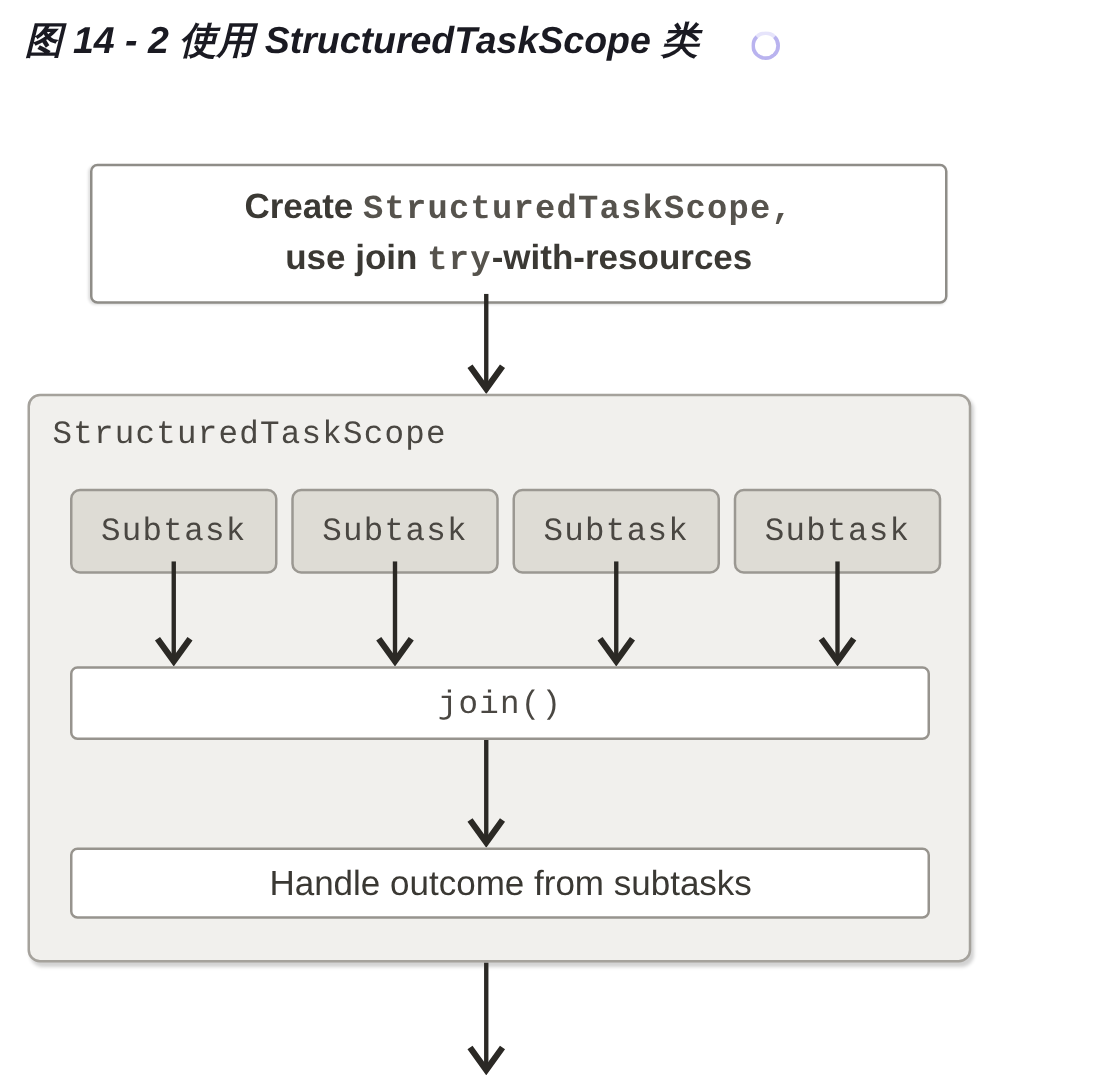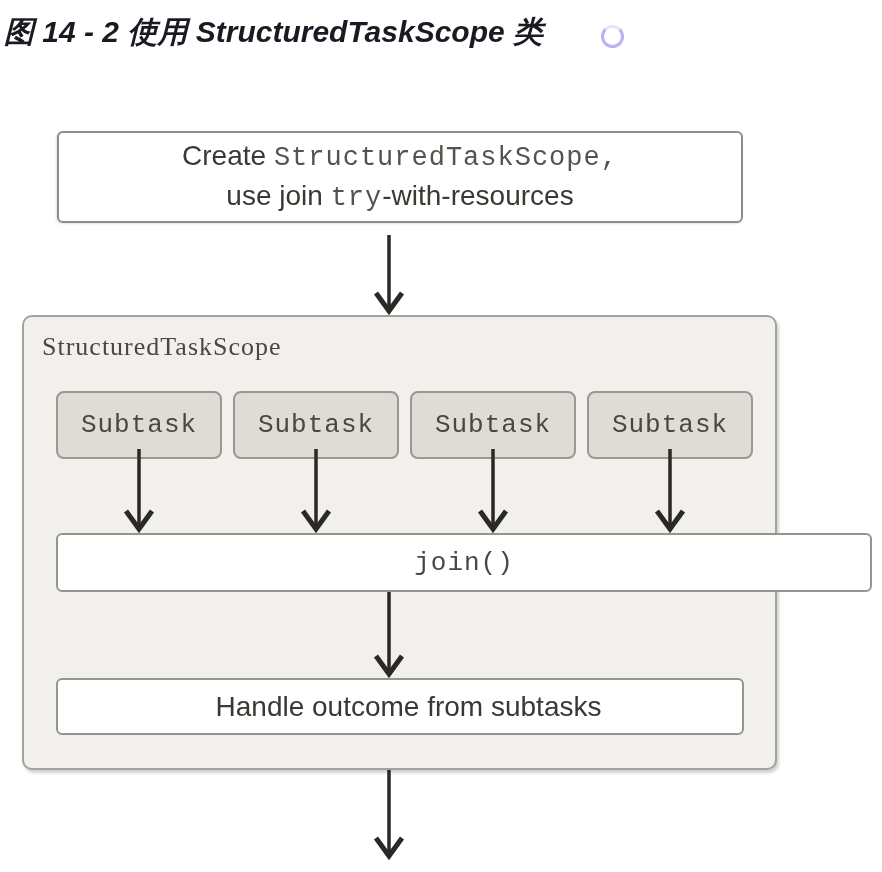--- a/index.html
+++ b/index.html
@@ -6,21 +6,21 @@
   .page {
     position: relative;
     width: 882px;
     height: 872px;
     background: #ffffff;
     font-family: "Liberation Sans", sans-serif;
     overflow: hidden;
   }
   .title {
     position: absolute;
-    left: 4px;
+    left: 20px;
     top: 12px;
     font-size: 30px;
     font-weight: bold;
     font-style: italic;
     color: #1a1a22;
     letter-spacing: 0px;
     white-space: nowrap;
   }
   .ring {
     position: absolute;
@@ -37,26 +37,27 @@
     background: #ffffff;
     border: 2px solid #8f8d88;
     border-radius: 6px;
     display: flex;
     flex-direction: column;
     align-items: center;
     justify-content: center;
     box-sizing: border-box;
   }
   .create-node {
-    left: 57px;  top: 131px;
-    width: 686px; height: 92px;
+    left: 72px;  top: 131px;
+    width: 686px; height: 112px;
     font-size: 28px;
     color: #3b3934;
     line-height: 38px;
     box-shadow: -1px 1px 2px rgba(0,0,0,0.12);
+    font-weight: bold;
   }
   .mono {
     font-family: "Liberation Mono", "DejaVu Sans Mono", monospace;
     color: #56534d;
     letter-spacing: 1px;
   }
   .create-node .mono { font-size: 27px; }
   .line { white-space: pre; }
   .group-box {
     position: absolute;
@@ -64,21 +65,21 @@
     width: 755px; height: 455px;
     background: #f1f0ed;
     border: 2px solid #a5a29c;
     border-radius: 10px;
     box-sizing: border-box;
     box-shadow: 2px 3px 3px rgba(0,0,0,0.18);
   }
   .group-label {
     position: absolute;
     left: 42px;  top: 332px;
-    font-family: Liberation Serif, serif;
+    font-family: Liberation Mono, monospace;
     font-size: 26px;
     letter-spacing: 1px;
     color: #4a4742;
     white-space: nowrap;
   }
   .subtask {
     position: absolute;
     top: 391px;
     width: 166px; height: 68px;
     background: #dedcd5;
@@ -92,21 +93,21 @@
     font-size: 26px;
     letter-spacing: 1px;
     color: #4a4742;
   }
   .subtask-1 { left: 56px; }
   .subtask-2 { left: 233px; }
   .subtask-3 { left: 410px; }
   .subtask-4 { left: 587px; }
   .join-node {
     left: 56px;  top: 533px;
-    width: 816px; height: 59px;
+    width: 688px; height: 59px;
     font-family: "Liberation Mono", "DejaVu Sans Mono", monospace;
     font-size: 26px;
     letter-spacing: 1px;
     color: #4a4742;
     border-color: #97948e;
   }
   .handle-node {
     left: 56px;  top: 678px;
     width: 688px; height: 57px;
     font-size: 28px;

